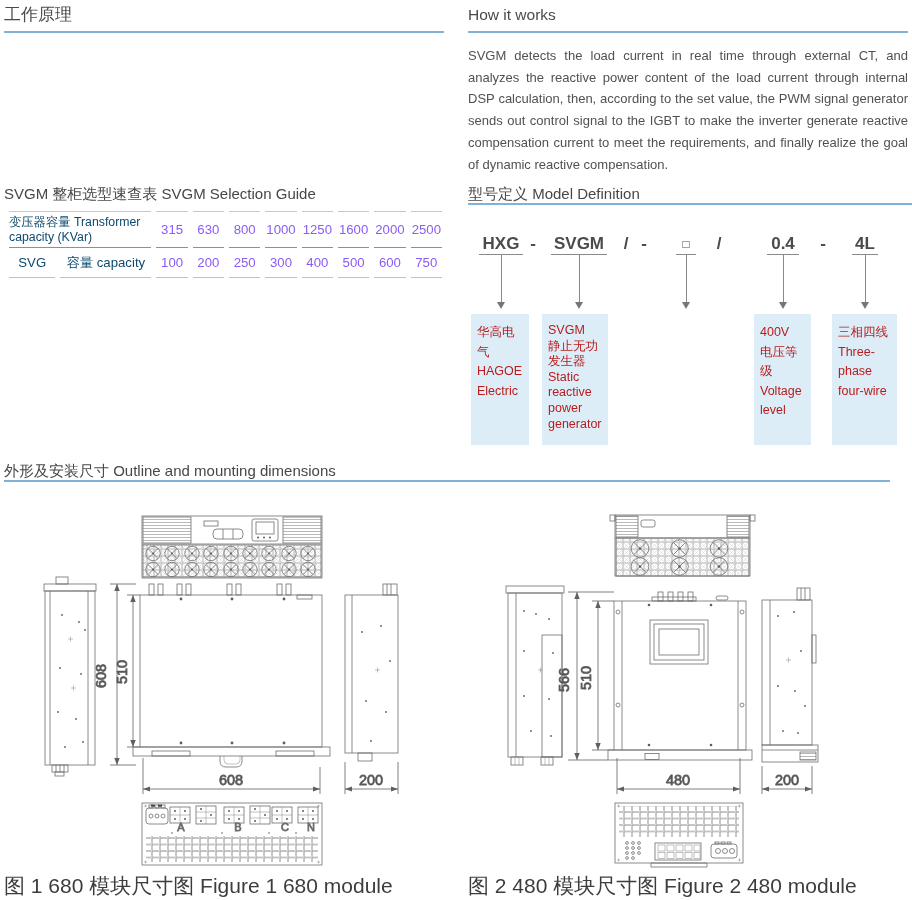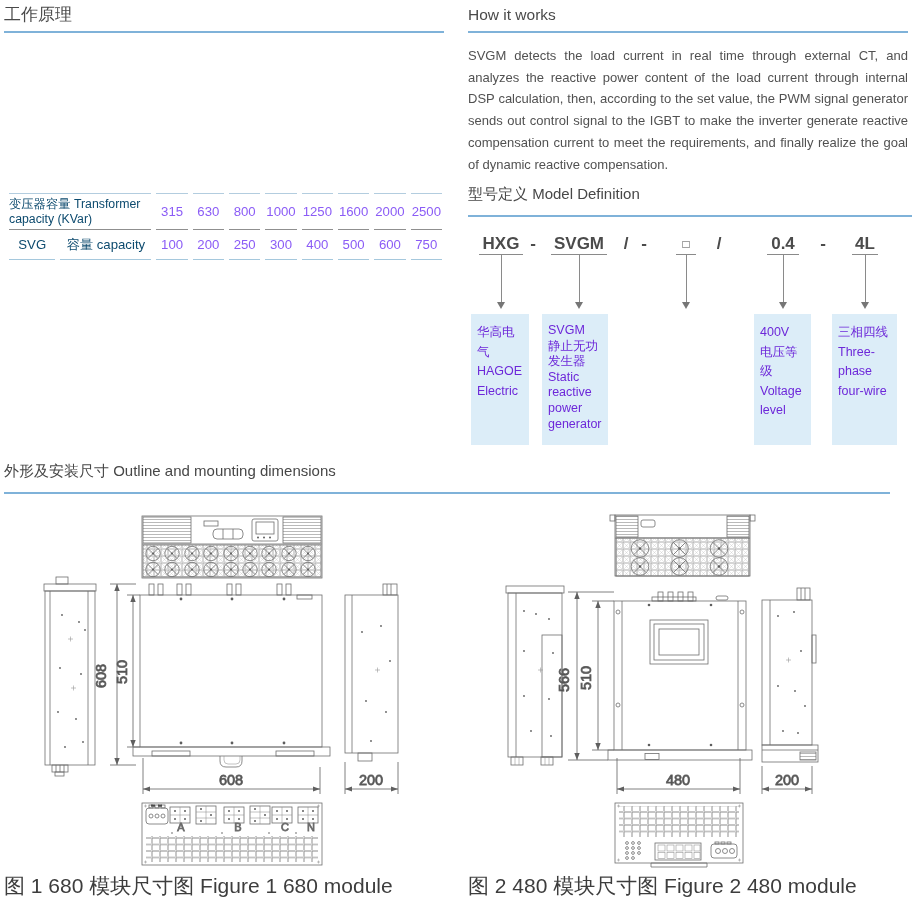--- a/index.html
+++ b/index.html
@@ -9,42 +9,42 @@
     width:912px; height:900px; position:relative; background:#fff;
     font-family:"Liberation Sans","DejaVu Sans",sans-serif; color:#4a4a4a; overflow:hidden;
   }
   .abs { position:absolute; }
   h2.sec { font-size:17px; font-weight:400; color:#4a4a4a; margin:0; line-height:22px;
            padding:0 0 5px 0; border-bottom:2px solid var(--accent); }
   h2.sec.en { font-size:15.5px; }
   .body-p { font-size:13px; line-height:21.7px; text-align:justify; margin:12px 0 0 0; color:#515151; }
   .body-p.cn { font-size:13.5px; text-indent:2.3em; color:#4c4c4c; }
   h3.sub { font-size:15px; font-weight:400; color:#474747; margin:0; line-height:18px; }
-  h3.sub.uline { padding-bottom:12px; border-bottom:2px solid var(--accent); }
+  h3.sub.uline { border-bottom:2px solid var(--accent); }
 
   
   table.sel { border-collapse:separate; border-spacing:5px 0; margin-top:8px; table-layout:fixed; width:443px; }
   table.sel td { padding:0; }
   table.sel tr.r1 td { border-top:1px solid #b3cddf; border-bottom:1px solid #8f8f8f; height:37px; }
   table.sel tr.r2 td { border-bottom:1px solid #a5c8dd; height:30px;text-align:center; }
   td.lbl { font-size:12.3px; line-height:15px; color:#0c4a6e; }
   td.num { font-size:13.2px; text-align:center; color:#8b5cf6; }
   td.c { text-align:center; font-size:13.2px; }
 
   
   #sec-model { width:444px; }
   .md-code { position:absolute; top:49px; left:0; width:100%; height:24px;text-decoration:underline; }
   .tk { position:absolute; transform:translateX(-50%); font-weight:bold; font-size:17px; color:#4b4b4b; white-space:nowrap; }
   .tk.sq { font-size:12px; top:3px; }
   .md-anchor { position:absolute; top:69px; height:0; border-top:1px solid #8a8a8a; }
   .md-anchor .stem { position:absolute; left:50%; top:0; width:1px; height:47px; background:#8a8a8a; }
   .md-anchor .head { position:absolute; left:50%; top:47px; transform:translateX(-50%); width:0; height:0;
                      border:4px solid transparent; border-top:7px solid #767676; }
   .md-box { position:absolute; top:129px; height:131px; background:var(--box_bg);
-            padding:9px 6px; font-size:12.5px; line-height:19.5px; color:#6d28d9; overflow:hidden; }
+            padding:9px 6px; font-size:12.5px; line-height:19.5px; color:#b91c1c; overflow:hidden; }
   .md-box.tight { line-height:15.6px; }
   .md-box.loose { line-height:25px; }
 
   .fig-caption { position:absolute; top:872px; text-align:left; font-size:21px; color:#3d3d3d; }
 
   
   .o  { fill:none; stroke:#6e6e6e; stroke-width:0.8; }
   .o2 { fill:none; stroke:#8f8f8f; stroke-width:0.55; }
   .dm { fill:none; stroke:#5f5f5f; stroke-width:0.8; }
   .ah { fill:#5f5f5f; stroke:none; }
@@ -58,20 +58,21 @@
 <div class="abs" style="left:4px; top:4px; width:440px;">
   <h2 class="sec">工作原理</h2>
 </div>
 
 <div class="abs" style="left:468px; top:4px; width:440px;">
   <h2 class="sec en">How it works</h2>
   <p class="body-p">SVGM detects the load current in real time through external CT, and analyzes the reactive power content of the load current through internal DSP calculation, then, according to the set value, the PWM signal generator sends out control signal to the IGBT to make the inverter generate reactive compensation current to meet the requirements, and finally realize the goal of dynamic reactive compensation.</p>
 </div>
 
 <div class="abs" style="left:4px; top:185px; width:444px;">
+  <h3 class="sub">SVGM 整柜选型速查表 SVGM Selection Guide</h3>
   <table class="sel">
     <colgroup>
         <col style="width:46px">
         <col style="width:90px">
         <col span="8" style="width:31px">
       </colgroup>
     <tbody>
         <tr class="r1">
       <td class="lbl" colspan="2">变压器容量 Transformer capacity (KVar)</td>
       <td class="num">315</td>

